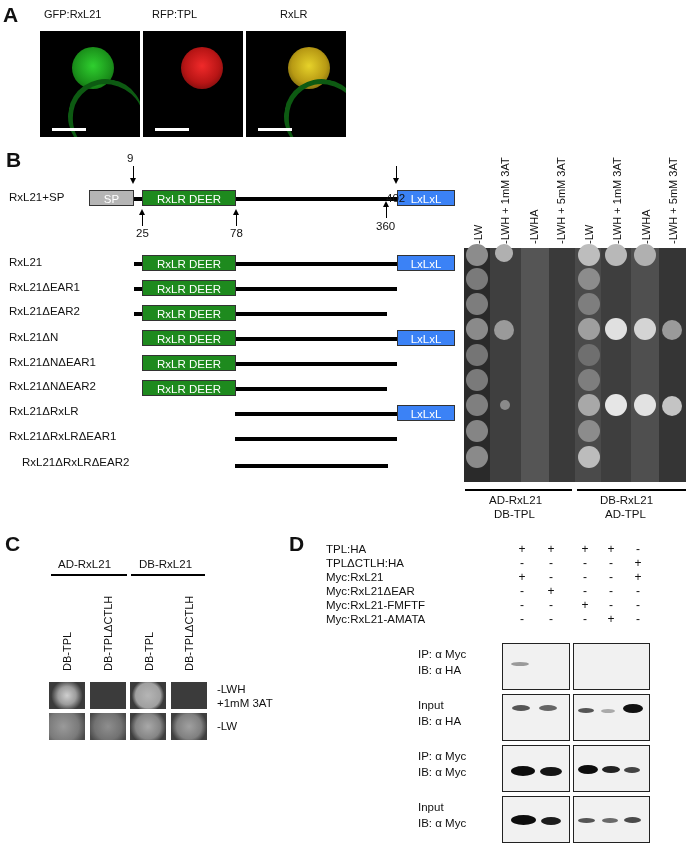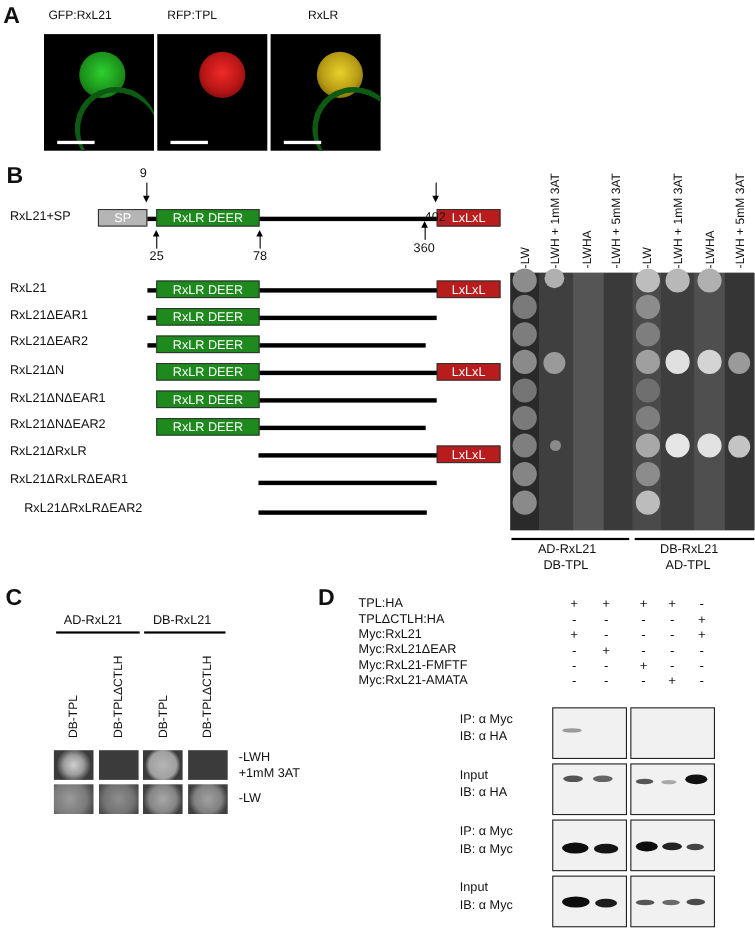--- a/index.html
+++ b/index.html
@@ -9,21 +9,21 @@
   .lbl{position:absolute;font-size:11.5px;white-space:nowrap;}
   
   .micro{position:absolute;top:31px;height:106px;width:100px;background:#000;overflow:hidden;}
   .micro .nuc{position:absolute;left:32px;top:16px;width:42px;height:42px;border-radius:50%;}
   .scale{position:absolute;bottom:6px;left:12px;width:34px;height:3px;background:#fff;}
   
   .row-label{position:absolute;left:9px;font-size:11.5px;white-space:nowrap;}
   .line{position:absolute;height:4px;background:#000;}
   .box{position:absolute;height:16px;color:#fff;font-size:11.5px;text-align:center;line-height:16px;border:1px solid #333;box-sizing:border-box;}
   .green{background:#1e8a1e;}
-  .purple{background:#b91c1c;}
+  .purple{background:#3b82f6;}
   .grey{background:#b5b5b5;}
   .arrow-lbl{position:absolute;font-size:11.5px;}
   .arrow-v{position:absolute;width:1px;background:#000;}
   .arrow-head-down{position:absolute;width:0;height:0;border-left:3.5px solid transparent;border-right:3.5px solid transparent;border-top:6px solid #000;}
   .arrow-head-up{position:absolute;width:0;height:0;border-left:3.5px solid transparent;border-right:3.5px solid transparent;border-bottom:6px solid #000;}
   
   .plate{position:absolute;left:464px;top:248px;width:222px;height:234px;background:#333;}
   .lane{position:absolute;top:0;height:234px;}
   .colony{position:absolute;width:22px;height:22px;border-radius:50%;}
   .vlabel{position:absolute;font-size:11px;white-space:nowrap;transform-origin:left top;transform:rotate(-90deg);}

